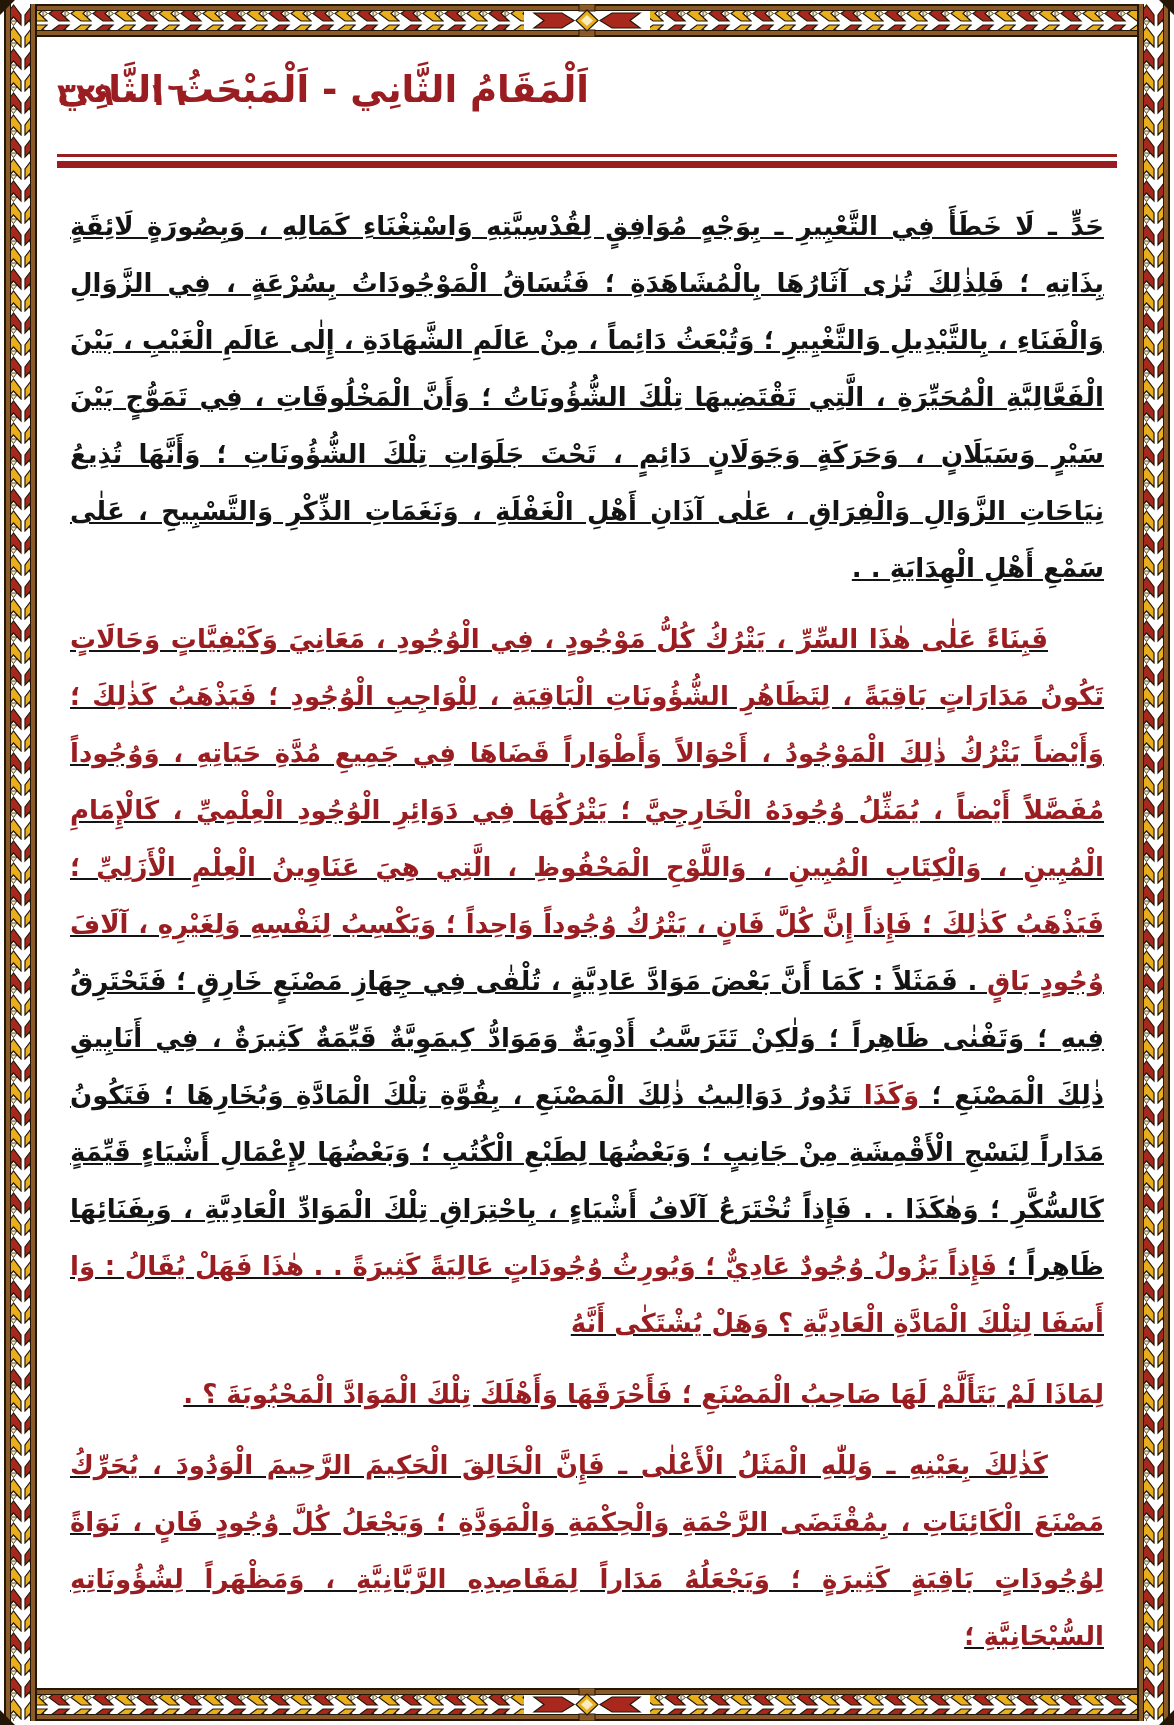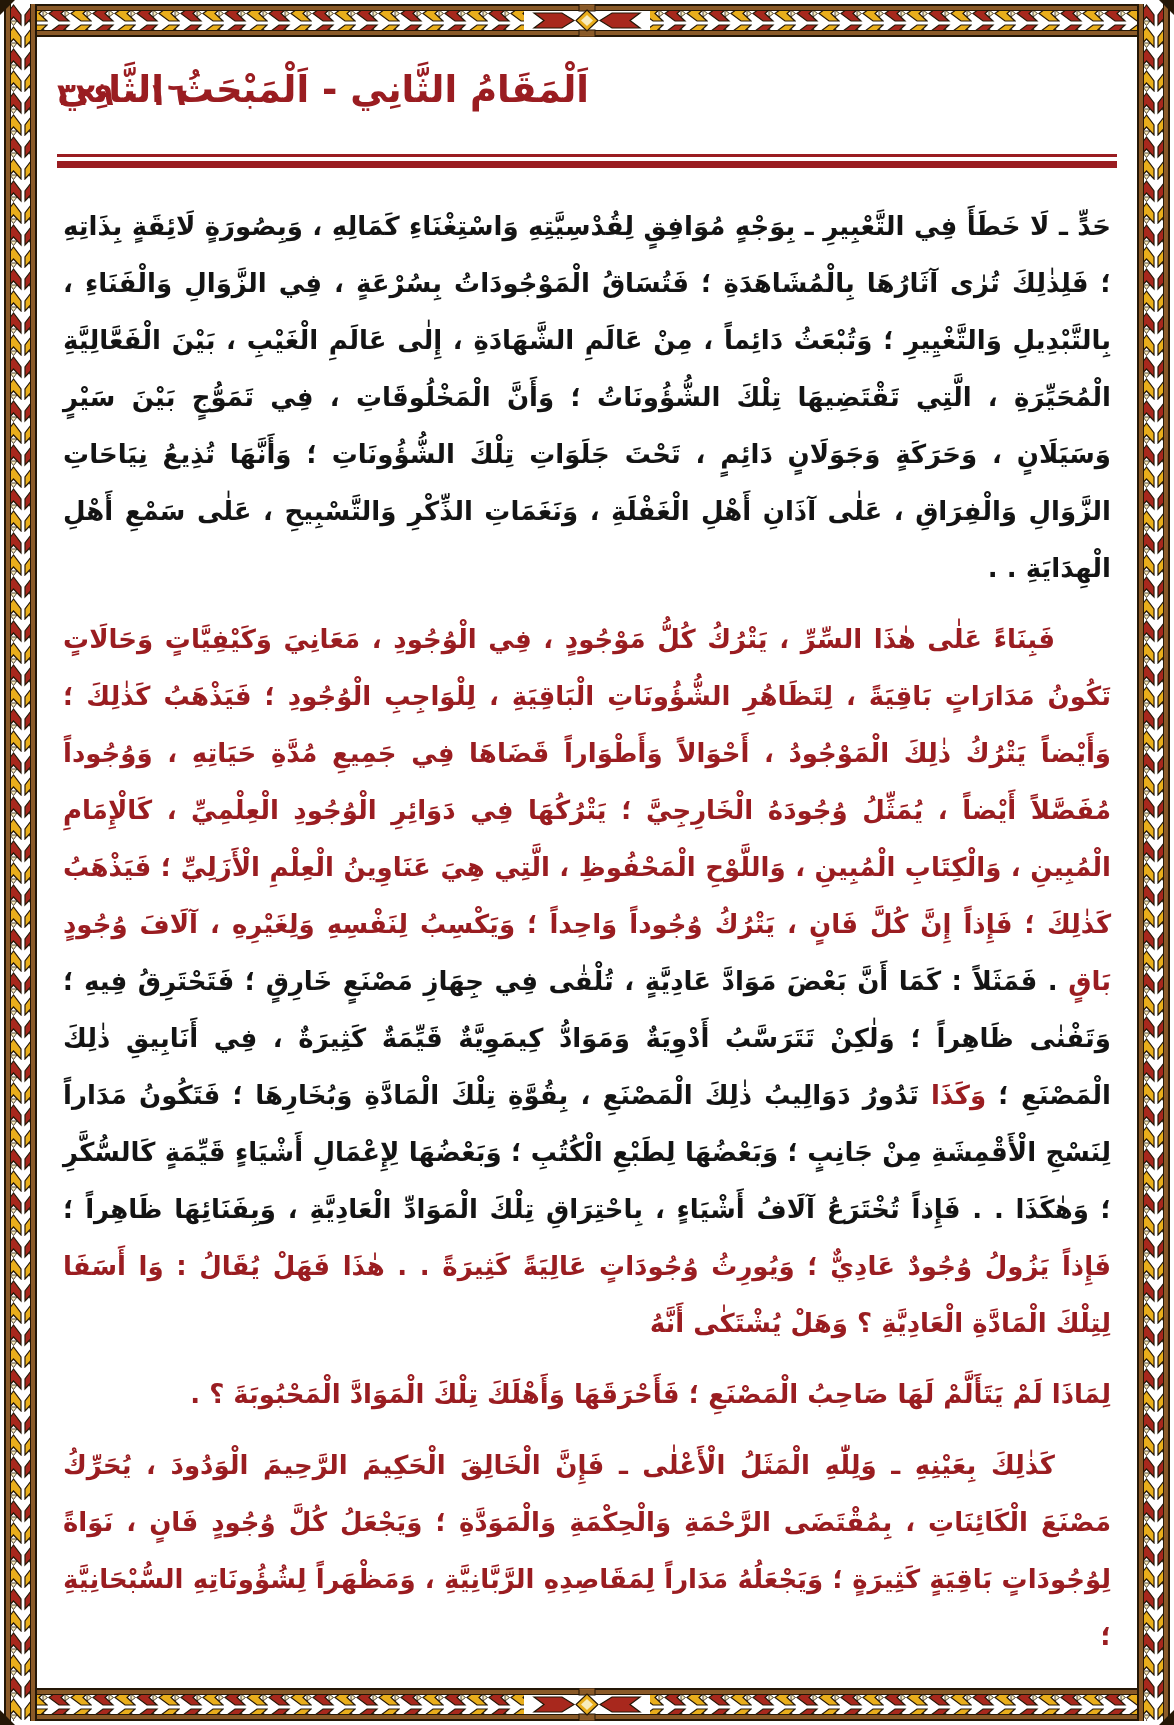--- a/index.html
+++ b/index.html
@@ -49,21 +49,21 @@
     border-top:3px solid var(--maroon,#9a1d21);
     border-bottom:7px solid var(--maroon,#9a1d21);
   }
   .body-text{
     margin-top:30px;
     font-size:26px;font-weight:bold;
     line-height:57px;
     text-align:justify;
     color:var(--ink,#141414);
   }
-  .para{margin:6px;}
+  .para{margin:13px;text-decoration:underline;}
   .para + .para{margin-top:14px;}
   .para.indent{text-indent:56px;}
   .para.center{text-indent:0;}
   .seg-black{color:var(--ink,#141414);}
   .seg-red{color:var(--maroon,#9a1d21);}
 </style>
 </head>
 <body>
 
 <div class="page">

